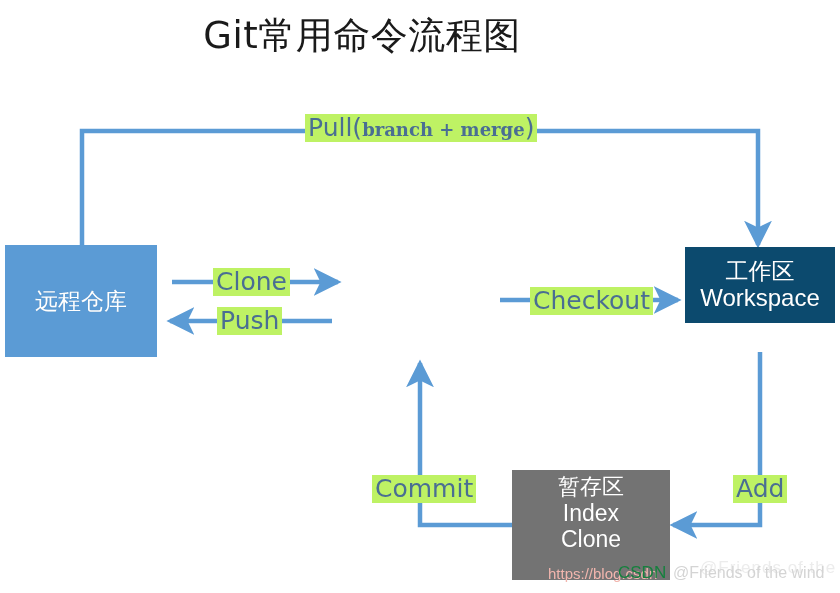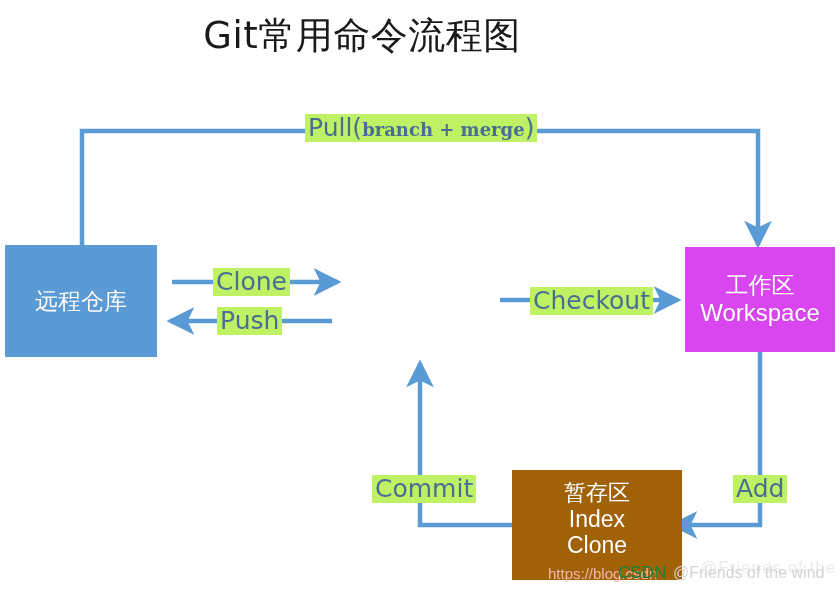--- a/index.html
+++ b/index.html
@@ -53,28 +53,28 @@
 
   #node-remote {
     left: 5px;  top: 245px;  width: 152px; height: 112px;
     background: #5B9BD5;
   }
   #node-repository {
     left: 345px; top: 245px; width: 150px; height: 110px;
     background: #5B9BD5;
   }
   #node-workspace {
-    left: 685px; top: 247px; width: 150px; height: 105px;
-    background: #d946ef;
+    left: 685px; top: 247px; width: 150px; height: 76px;
+    background: #0c4a6e;
   }
   #node-index {
-    left: 512px; top: 470px; width: 170px; height: 110px;
-    background: #a16207;
+    left: 512px; top: 470px; width: 158px; height: 110px;
+    background: #737373;
     justify-content: flex-start;
-    padding-top: 10px;
+    padding-top: 4px;
   }
   #node-index .ln-cn { font-size: 22px; }
   #node-index .ln-en { font-size: 23px; }
 
   
   #wires {
     position: absolute;
     left: 0; top: 0;
     width: 840px; height: 593px;
     pointer-events: none;

